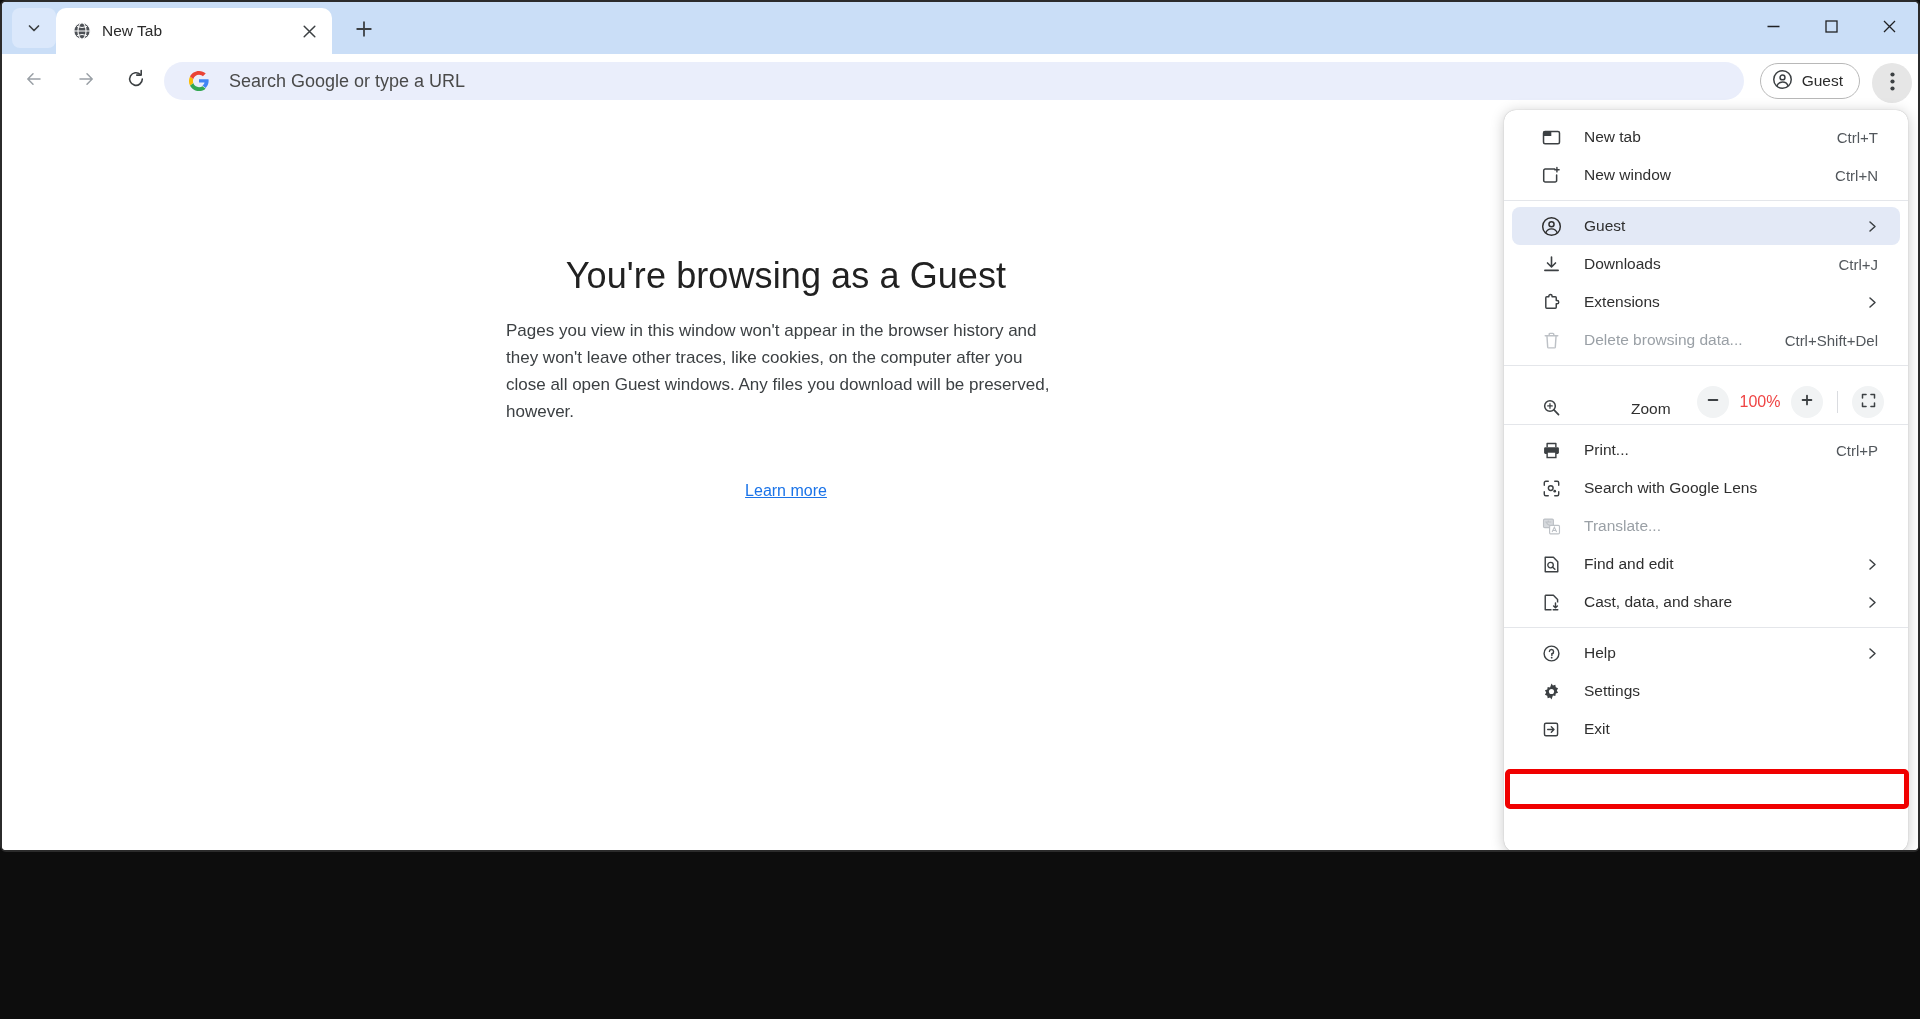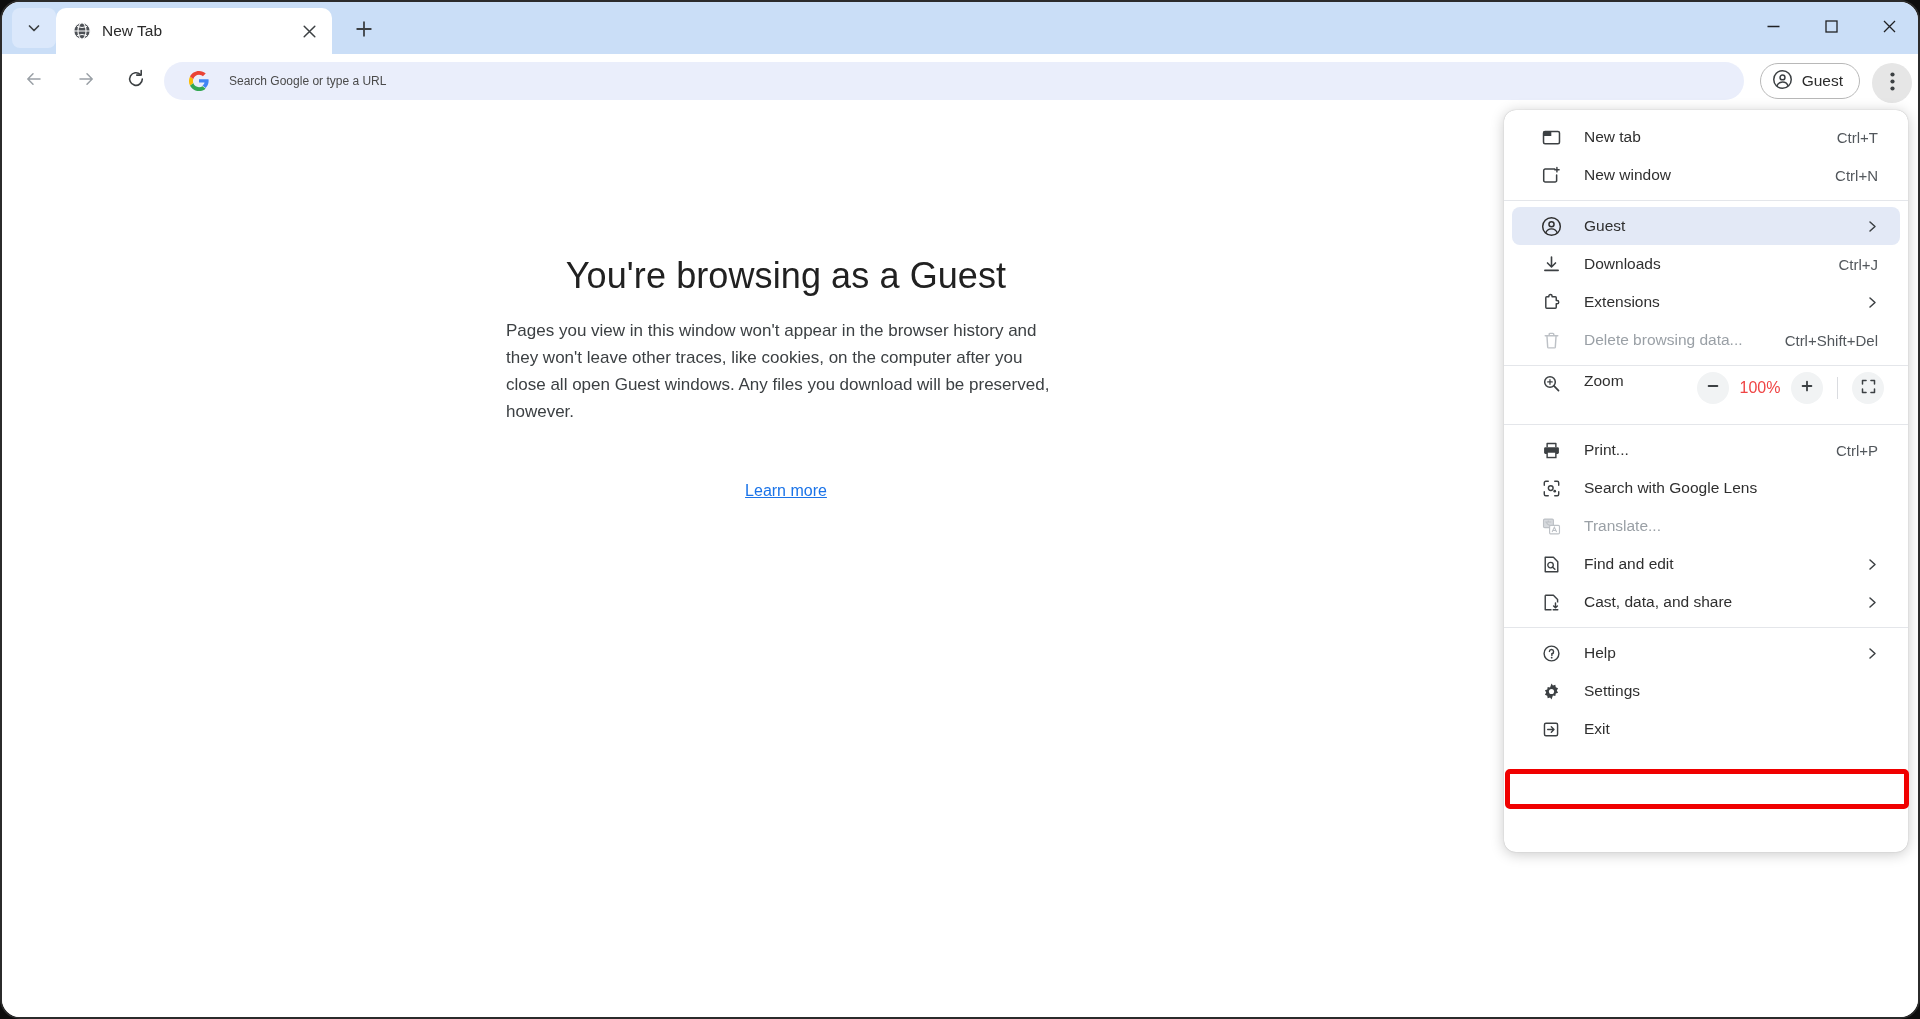--- a/index.html
+++ b/index.html
@@ -4,24 +4,24 @@
 <style>
   * { box-sizing: border-box; margin: 0; padding: 0; }
   html, body {
     width: 1920px; height: 1019px;
     background: #0d0d0d;
     font-family: "Liberation Sans", sans-serif;
     overflow: hidden;
   }
   #window {
     position: absolute; left: 0; top: 0;
-    width: 1920px; height: 1019px;
+    width: 1920px; height: 852px;
     background: #ffffff;
     border: 2px solid #2b2b2b;
-    border-radius: 20px;
+    border-radius: 6px;
     overflow: hidden;
   }
 
   
   #tabstrip {
     position: absolute; left: 0; top: 0; right: 0; height: 52px;
     background: #cadef7;
   }
   #tabsearch {
     position: absolute; left: 10px; top: 6px;
@@ -87,21 +87,21 @@
   #omnibox {
     position: absolute; left: 162px; top: 8px;
     width: 1580px; height: 38px;
     background: #eaeefb;
     border-radius: 19px;
     display: flex; align-items: center;
     cursor: text;
   }
   #omni-g { margin-left: 24px; width: 22px; height: 22px; flex: 0 0 auto; }
   #omni-placeholder {
-    margin-left: 19px; font-size: 12px; color: #4a4a4a;
+    margin-left: 19px; font-size: 18px; color: #4a4a4a;
     line-height: 20px;
   }
   #guestpill {
     position: absolute; right: 58px; top: 9px;
     height: 36px; padding: 0 16px 0 11px;
     border: 1px solid #b8b8b8; border-radius: 18px;
     background: #ffffff;
     display: flex; align-items: center; gap: 9px;
     cursor: pointer;
   }
@@ -182,22 +182,23 @@
     width: 12px; height: 12px;
     display:flex; align-items:center; justify-content:center;
   }
   .sep {
     height: 1px; background: #e4e6ea;
     margin: 6px 0;
   }
   
   #zoomrow {
     position: relative; height: 46px;
-    display: flex; align-items: flex-start;
+    display: flex; align-items: flex-end;
     margin: 0 8px;
+    gap: 47px;
   }
   #zoomrow .mi-icon { margin-left: 28px; }
   #zoomrow .mi-label { margin-left: 22px; }
   .zbtn {
     width: 32px; height: 32px; border-radius: 50%;
     background: #f1f3f4;
     display: flex; align-items: center; justify-content: center;
     cursor: pointer; flex: 0 0 auto;
   }
   #zoomctl {

